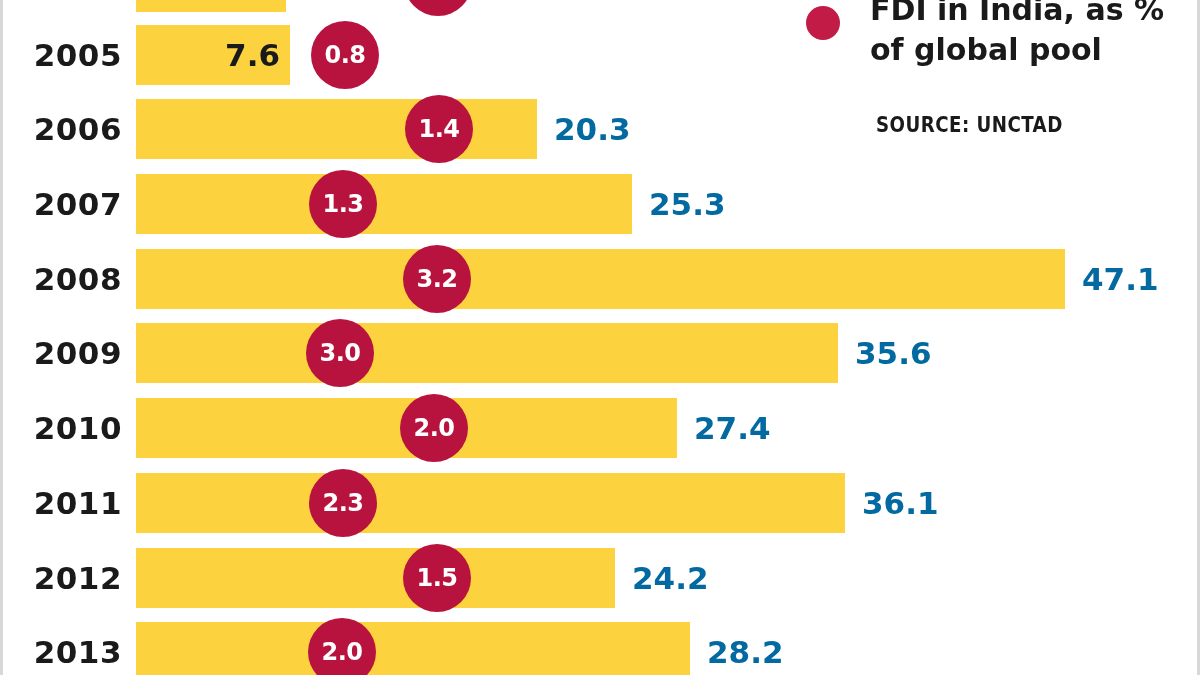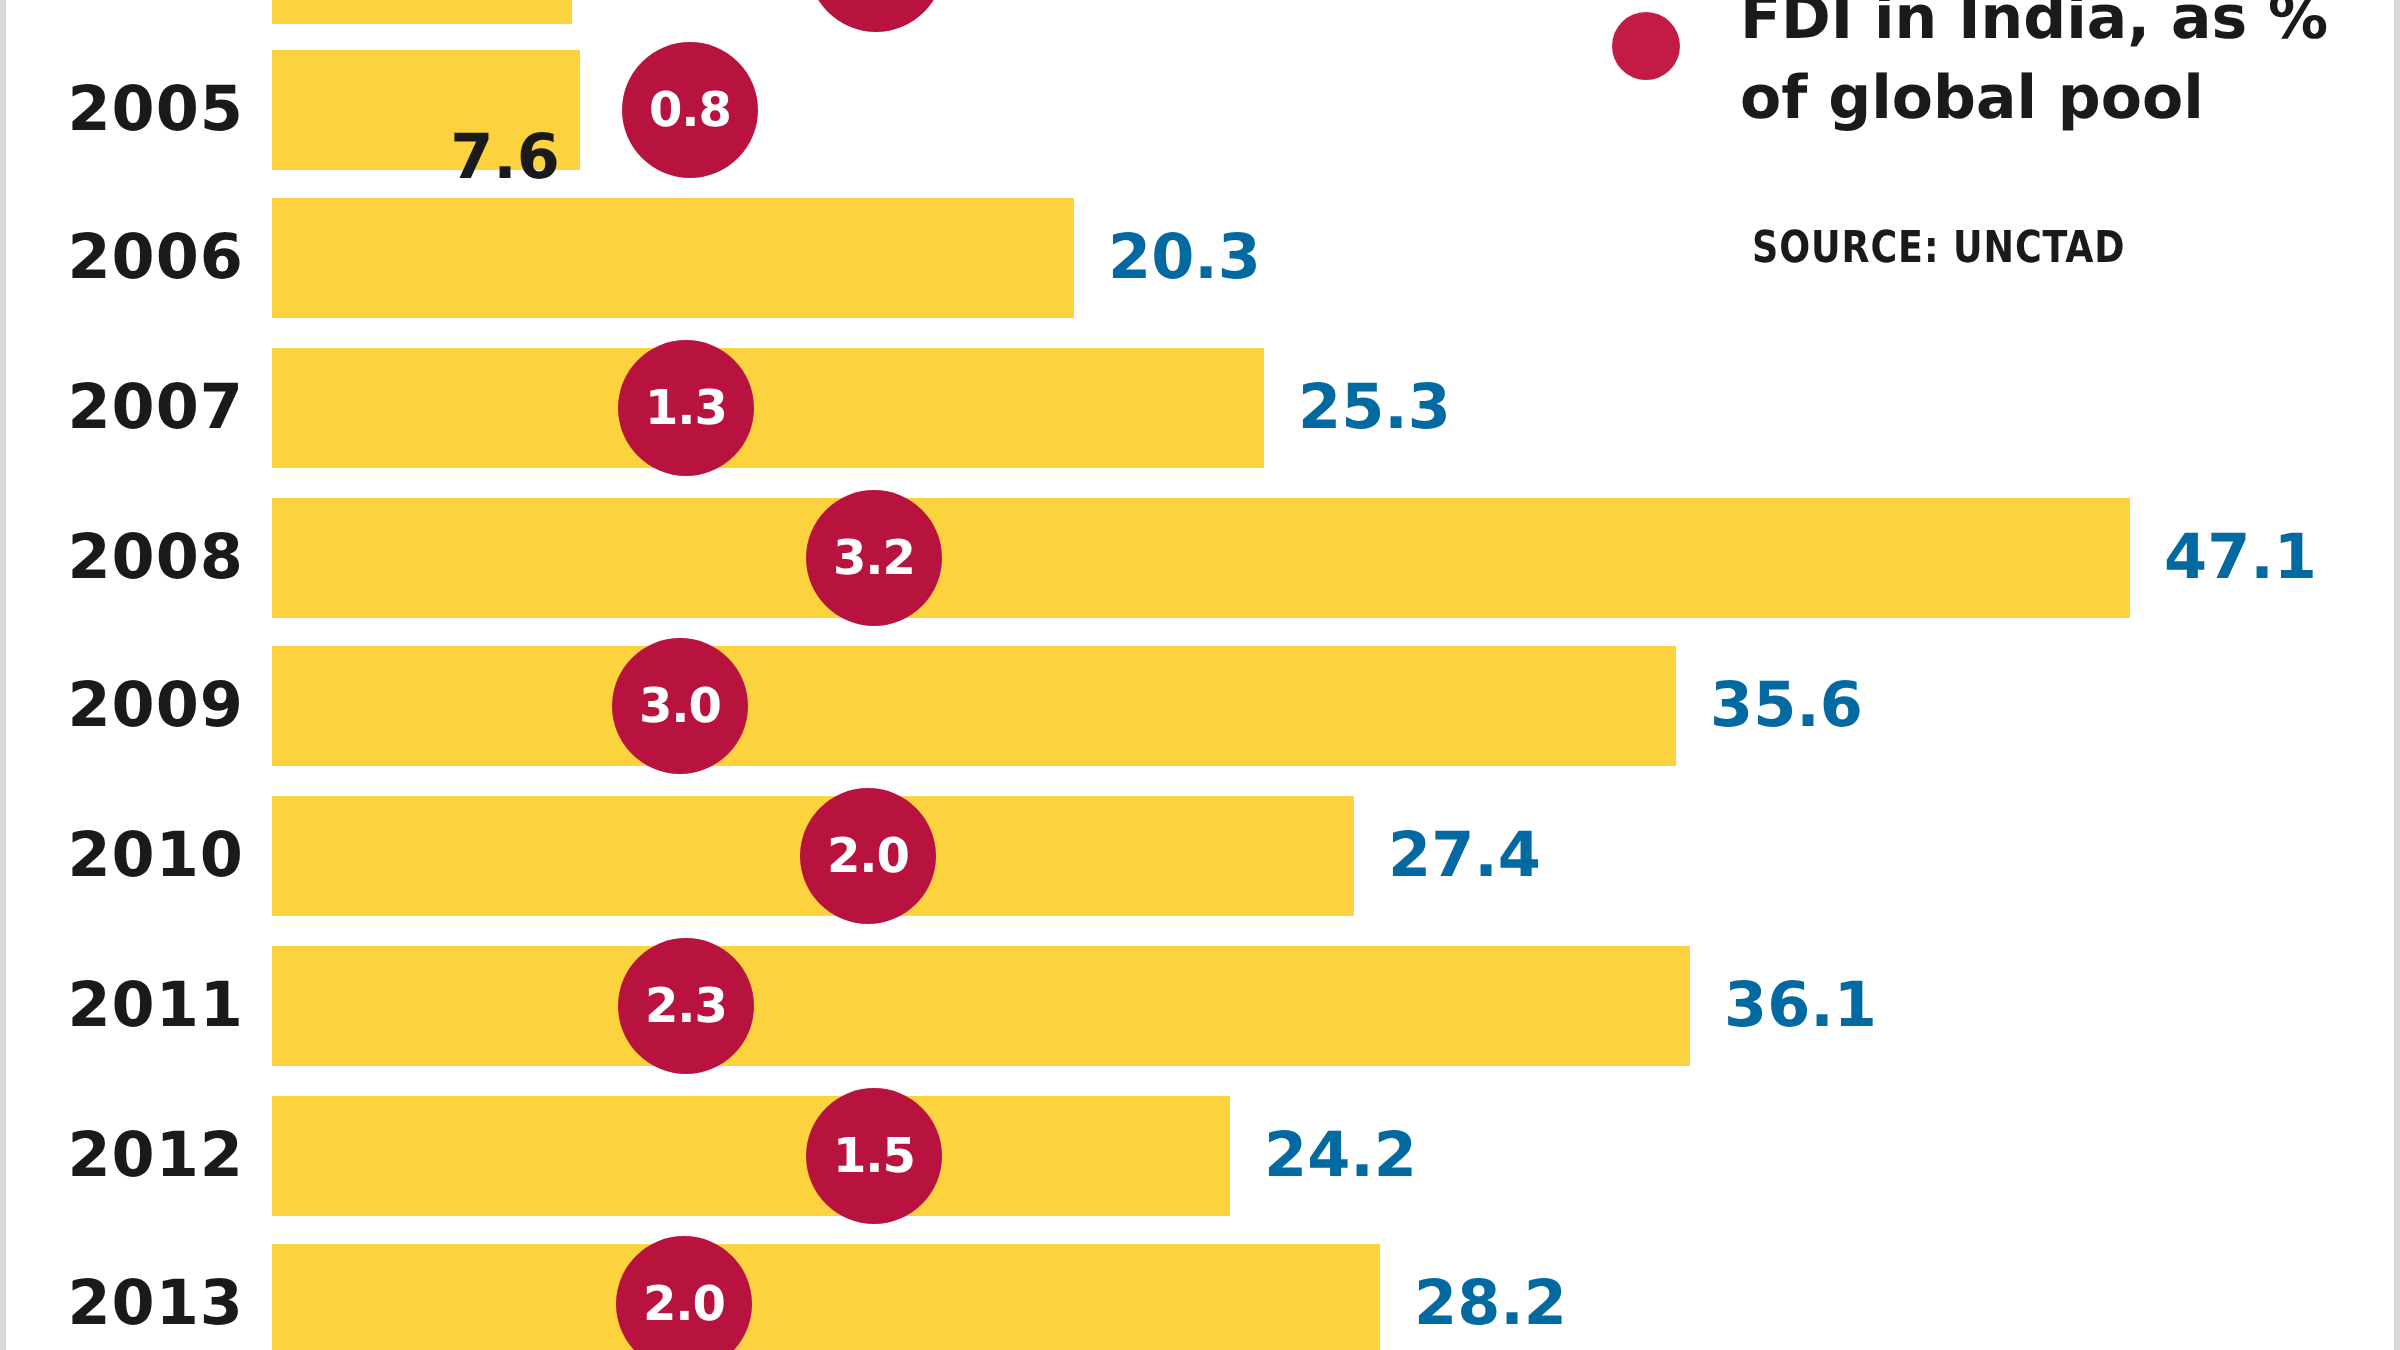--- a/index.html
+++ b/index.html
@@ -74,21 +74,20 @@
   }
   .bar-value-in {
     position: absolute;
     top: 0;
     height: 60px;
     line-height: 60px;
     font-size: 31px;
     font-weight: bold;
     color: #1a1a1a;
     white-space: nowrap;
-    margin-top: 24px;
   }
 
   
   .bubble {
     position: absolute;
     width: 68px;
     height: 68px;
     border-radius: 50%;
     background: #b8123e;
     color: #ffffff;
@@ -155,20 +154,21 @@
       <div class="row" style="top: 25px;">
         <div class="row-label">2005</div>
         <div class="bar" style="width: 154px;"></div>
         <div class="bar-value-in" style="left: 222px; width: 58px; text-align: right;">7.6</div>
         <div class="bubble" style="left: 311px; top: -4px;">0.8</div>
       </div>
       <div class="row" style="top: 99px;">
         <div class="row-label">2006</div>
         <div class="bar" style="width: 401px;"></div>
         <div class="bar-value-out" style="left: 554px;">20.3</div>
+        <div class="bubble" style="left: 405px; top: -4px;">1.4</div>
       </div>
       <div class="row" style="top: 174px; padding-left: 16px;">
         <div class="row-label">2007</div>
         <div class="bar" style="width: 496px;"></div>
         <div class="bar-value-out" style="left: 649px;">25.3</div>
         <div class="bubble" style="left: 309px; top: -4px;">1.3</div>
       </div>
       <div class="row" style="top: 249px; border-radius: 20px;">
         <div class="row-label">2008</div>
         <div class="bar" style="width: 929px;"></div>

